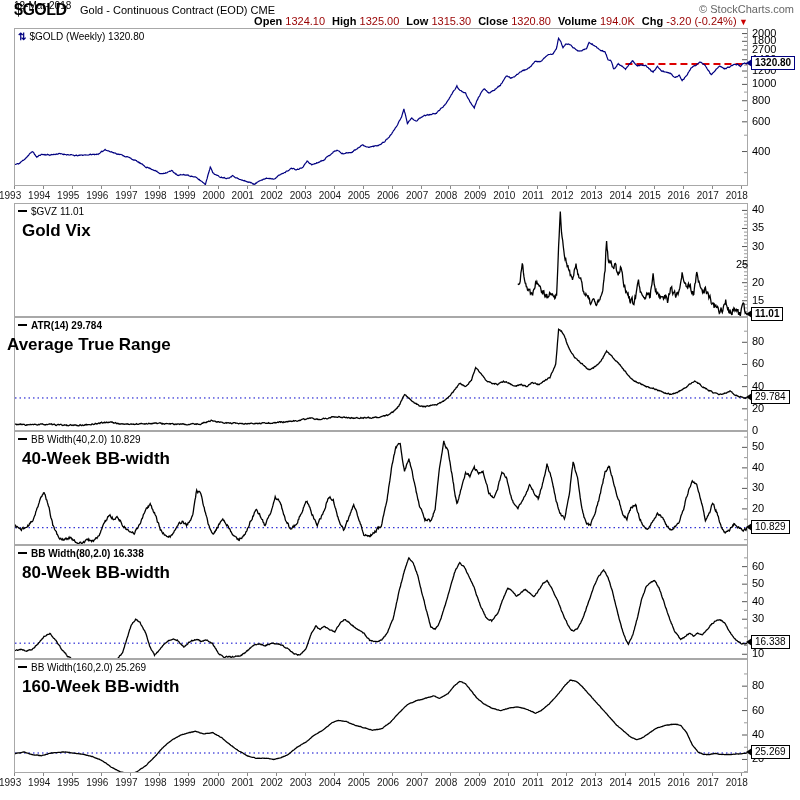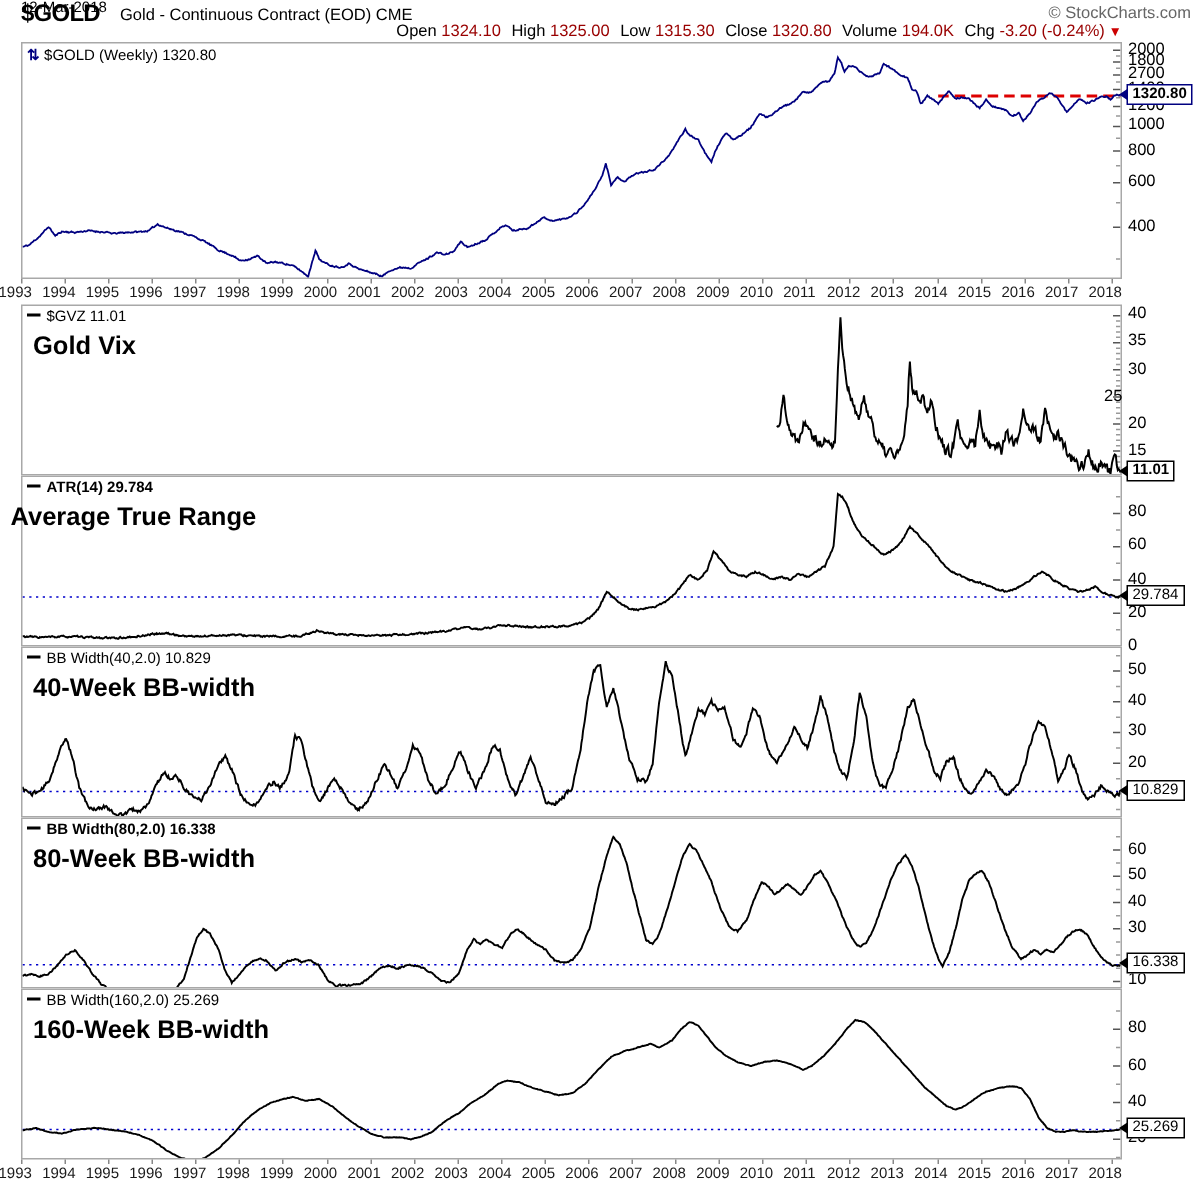--- a/index.html
+++ b/index.html
@@ -4,21 +4,21 @@
 <style>
   html,body{margin:0;padding:0;background:#fff;}
   .stage{position:relative;width:800px;height:800px;background:#fff;
          font-family:"Liberation Sans",sans-serif;overflow:hidden;}
   .hdr-symbol{position:absolute;left:14px;top:1px;font-size:16px;font-weight:bold;color:#000;letter-spacing:-0.5px;}
   .hdr-title{position:absolute;left:80px;top:4px;font-size:11px;color:#000;}
   .hdr-watermark{position:absolute;right:6px;top:3px;font-size:11px;color:#666;}
   .hdr-date{position:absolute;left:14px;top:0;font-size:10px;color:#000;}
   #quote{position:absolute;left:170px;right:52px;top:15px;display:flex;justify-content:flex-end;
          align-items:baseline;gap:7px;font-size:11px;white-space:nowrap;}
-  .qlabel{font-weight:normal;color:#000;}
+  .qlabel{font-weight:bold;color:#000;}
   .qvalue{color:#990000;}
   .qarrow{color:#cc0000;font-size:9px;}
   .panel{position:absolute;border:1px solid #a8a8a8;box-sizing:border-box;background:#fff;}
   .panel svg{display:block;}
   .legend{position:absolute;font-size:10px;color:#000;white-space:nowrap;z-index:5;}
   .legend .dash{display:inline-block;width:9px;height:2px;background:#000;vertical-align:3px;margin-right:4px;}
   .legend .sicon{color:#000080;font-size:10px;margin-right:3px;font-weight:bold;}
   .annot{position:absolute;font-size:17px;font-weight:bold;color:#000;white-space:nowrap;z-index:5;}
   .ytick{position:absolute;font-size:11px;color:#000;white-space:nowrap;z-index:4;}
   .vbox{position:absolute;left:751px;padding:0 3px;border:1px solid #000;background:#fff;

